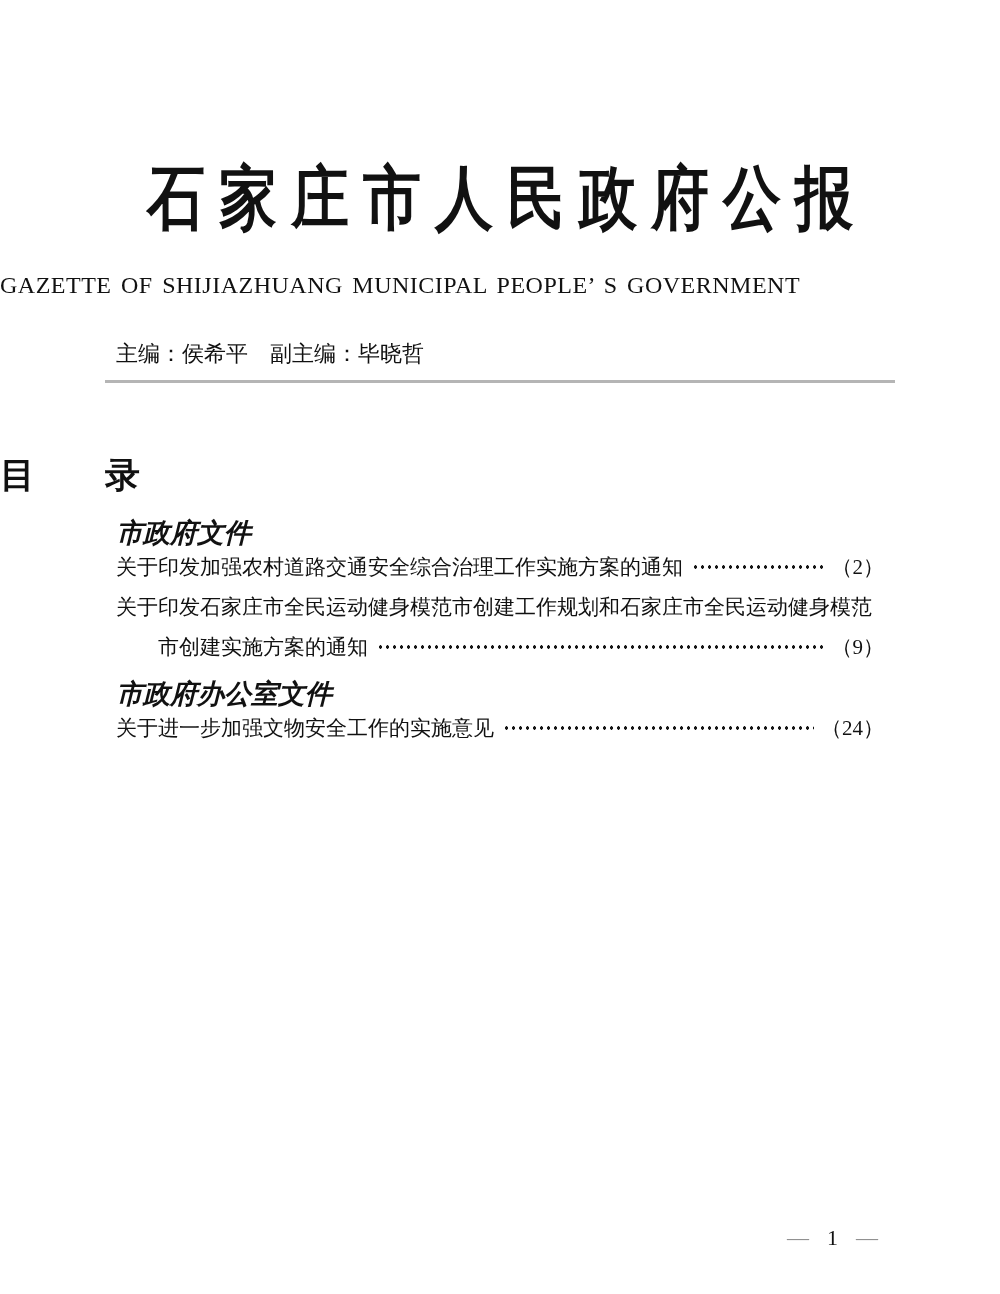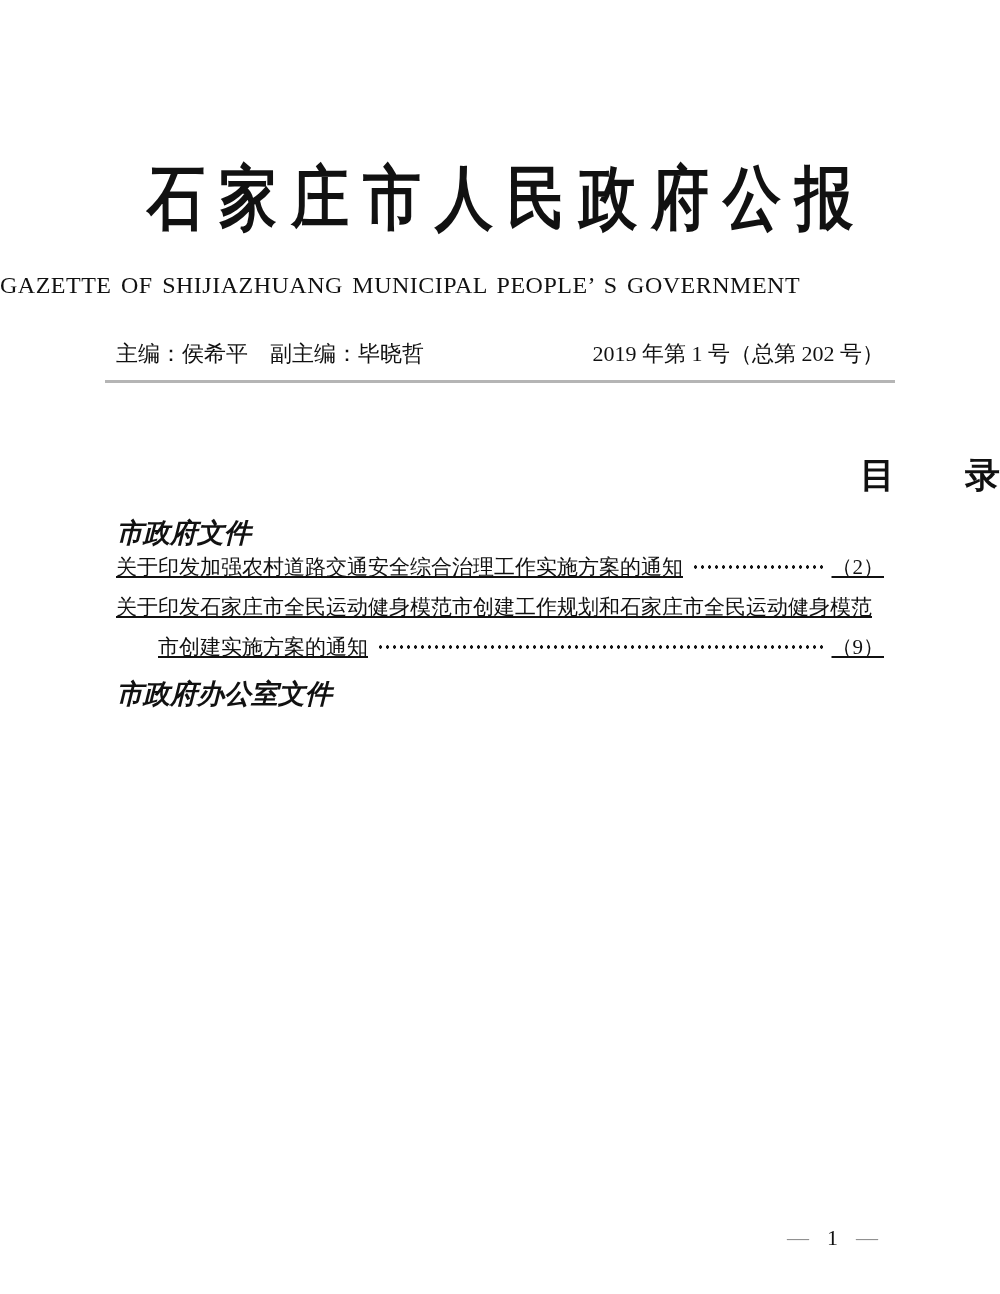--- a/index.html
+++ b/index.html
@@ -50,21 +50,21 @@
   }
   .masthead-rule {
     margin: 12px 105px 0 105px;
     height: 3px;
     background: #b5b5b5;
   }
 
   
   .toc-title {
     margin: 74px 0 0 0;
-    text-align: right;
+    text-align: left;
     font-family: "Liberation Sans", "DejaVu Sans", sans-serif;
     font-size: 35px;
     font-weight: 700;
     line-height: 1;
     white-space: pre;
   }
   .toc {
     margin: 0 116px;
   }
   .section-heading {
@@ -76,21 +76,20 @@
     font-style: italic;
   }
   .section-heading.first { margin-top: 28px; }
   .section-heading.second { margin-top: 14px; }
   .toc-line {
     display: flex;
     align-items: center;
     font-size: 21px;
     line-height: 40px;
     white-space: nowrap;
-    text-decoration: underline;
   }
   .toc-line.continuation .toc-text { padding-left: 42px; }
   .toc-text { flex: 0 0 auto; }
   .leader {
     flex: 1 1 auto;
     align-self: center;
     height: 10px;
     margin: 0 7px 0 9px;
     background-image: radial-gradient(circle, #161616 1.5px, transparent 1.9px);
     background-size: 7px 10px;
@@ -115,21 +114,20 @@
 <body>
 
 <div class="page">
 
   <h1 class="gazette-title">石家庄市人民政府公报</h1>
 
   <div class="gazette-subtitle">GAZETTE OF SHIJIAZHUANG MUNICIPAL PEOPLE’ S GOVERNMENT</div>
 
   <div class="meta-row">
     <span>主编：侯希平　副主编：毕晓哲</span>
-    <span>2019 年第 1 号（总第 202 号）</span>
   </div>
 
   <div class="masthead-rule"></div>
 
   <h2 class="toc-title">目　　录</h2>
 
   <div class="toc">
 
     <h3 class="section-heading first">市政府文件</h3>
 
@@ -143,20 +141,25 @@
       <span class="toc-text">关于印发石家庄市全民运动健身模范市创建工作规划和石家庄市全民运动健身模范</span>
     </div>
     <div class="toc-line continuation">
       <span class="toc-text">市创建实施方案的通知</span>
       <span class="leader"></span>
       <span class="toc-page">（9）</span>
     </div>
 
     <h3 class="section-heading second">市政府办公室文件</h3>
 
+    <div class="toc-line">
+      <span class="toc-text">关于进一步加强文物安全工作的实施意见</span>
+      <span class="leader"></span>
+      <span class="toc-page">（24）</span>
+    </div>
 
 
   </div>
 
   <div class="page-footer">
     <span class="dash">—</span><span class="num">1</span><span class="dash">—</span>
   </div>
 
 </div>
 

